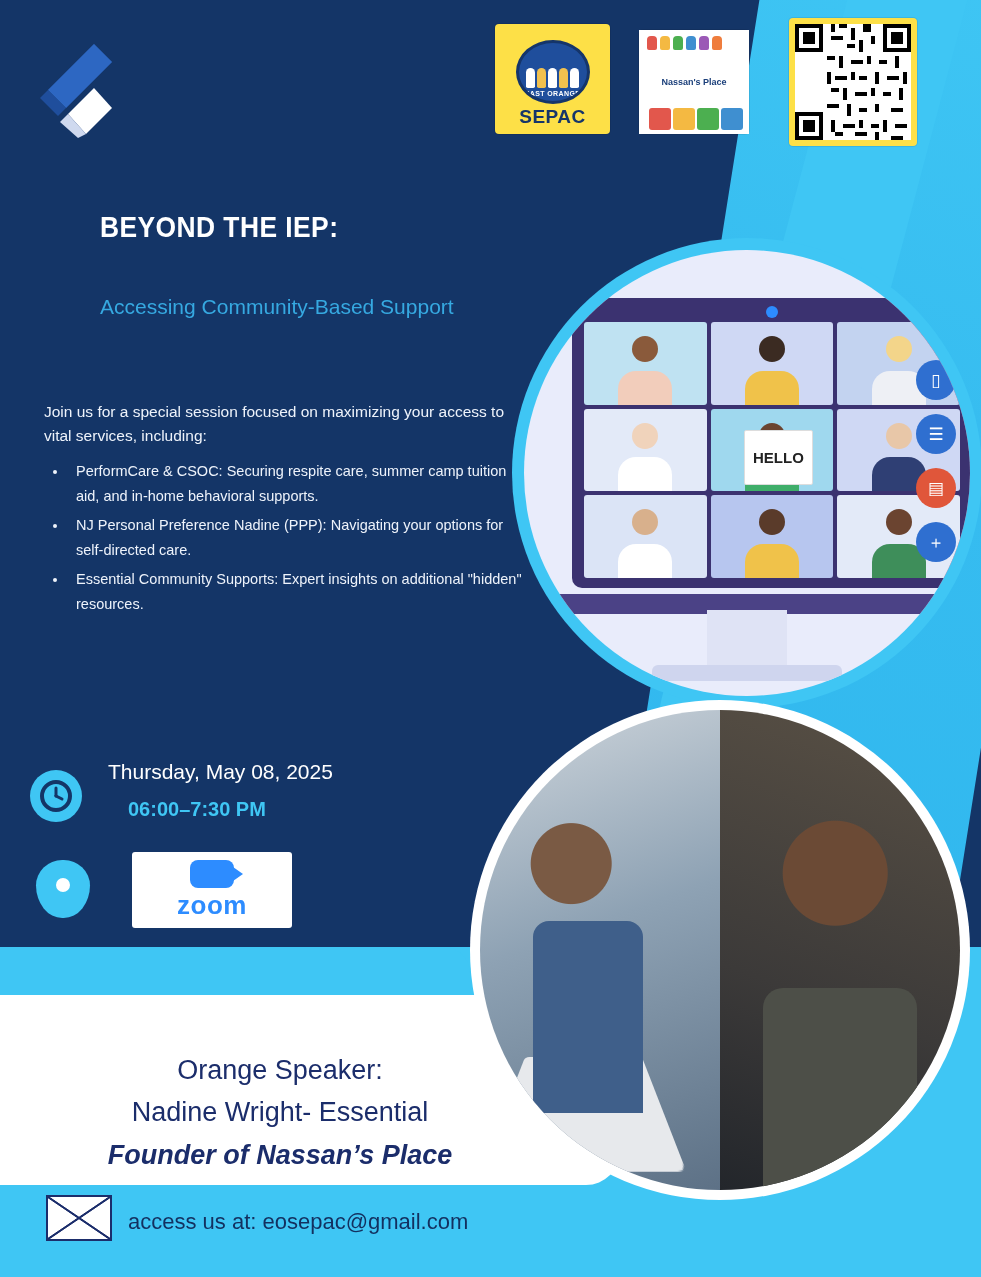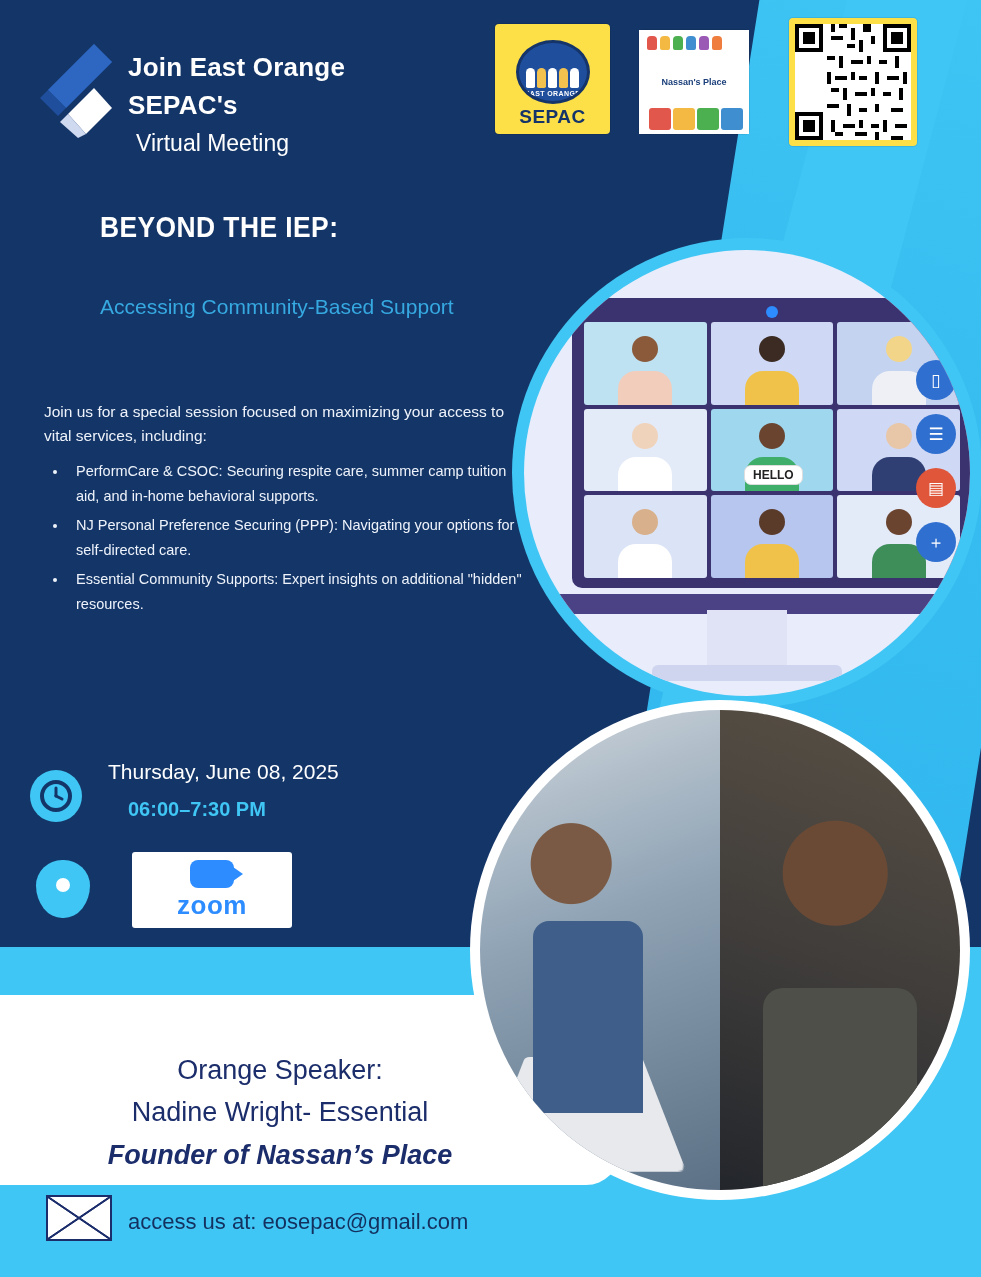--- a/index.html
+++ b/index.html
@@ -202,22 +202,22 @@
   .cell .head {
     position: absolute; left: 50%; top: 14px; margin-left: -13px;
     width: 26px; height: 26px; border-radius: 50%;
   }
   .cell .body {
     position: absolute; left: 50%; bottom: 0; margin-left: -27px;
     width: 54px; height: 34px; border-radius: 18px 18px 0 0;
   }
   .hello {
     position: absolute; left: 50%; bottom: 6px; margin-left: -28px;
-    background: #fff; color: #222; font-size: 12px; font-weight: bold;
-    padding: 2px 8px; border-radius: 7px; border: 1px solid #ddd;
+    background: #fff; color: #222; font-size: 15px; font-weight: bold;
+    padding: 18px 8px; border-radius: 2px; border: 1px solid #ddd;
   }
   .sidebar-icons {
     position: absolute; right: 14px; top: 110px; display: flex; flex-direction: column; gap: 14px;
   }
   .sb-ico {
     width: 40px; height: 40px; border-radius: 50%; background: #2f6fd0;
     display: flex; align-items: center; justify-content: center; color: #fff; font-size: 17px;
   }
   .sb-ico.red { background: #e0563a; }
   .stand {
@@ -309,25 +309,20 @@
   <div class="logo-mark">
     <svg viewBox="0 0 80 96" width="80" height="96">
       <polygon points="56,2 10,48 28,66 74,20" fill="#2f6fd0"></polygon>
       <polygon points="56,2 10,48 28,66 74,20" fill="#2b5fb3" opacity=".5"></polygon>
       <polygon points="56,46 30,72 48,92 74,66" fill="#ffffff"></polygon>
       <polygon points="30,72 48,92 40,96 22,80" fill="#cfd9ef"></polygon>
       <polygon points="10,48 28,66 20,74 2,56" fill="#1f4e9c"></polygon>
     </svg>
   </div>
 
-  <div class="header-title">
-    <div class="l1">Join East Orange</div>
-    <div class="l1">SEPAC's</div>
-    <div class="l2">Virtual Meeting</div>
-  </div>
 
   <div class="badge" id="sepac-badge">
     <div class="sepac-inner">
       <div class="sepac-circle">
         <div class="people-row">
           <i></i>
             <i class="c"></i>
             <i></i>
             <i class="c"></i>
             <i></i>
@@ -426,42 +421,42 @@
   <div class="beyond">BEYOND THE IEP:</div>
   <div class="subtitle">Accessing Community-Based Support</div>
 
   <div class="intro">Join us for a special session focused on maximizing your access to vital services, including:</div>
 
   <ul class="bullets">
     <li>
         <p>PerformCare &amp; CSOC: Securing respite care, summer camp tuition aid, and in-home behavioral supports.</p>
       </li>
     <li>
-        <p>NJ Personal Preference Securing (PPP): Navigating your options for self-directed care.</p>
+        <p>NJ Personal Preference Nadine (PPP): Navigating your options for self-directed care.</p>
       </li>
     <li>
         <p>Essential Community Supports: Expert insights on additional "hidden" resources.</p>
       </li>
   </ul>
 
   <div class="ico-circle" id="clock-ico">
     <svg width="34" height="34" viewBox="0 0 34 34">
       <circle cx="17" cy="17" r="14" fill="none" stroke="#143567" stroke-width="4"></circle>
       <line x1="17" y1="17" x2="17" y2="9" stroke="#143567" stroke-width="3" stroke-linecap="round"></line>
       <line x1="17" y1="17" x2="23" y2="20" stroke="#143567" stroke-width="3" stroke-linecap="round"></line>
     </svg>
   </div>
 
   <div class="ico-circle" id="pin-ico">
     <svg width="30" height="34" viewBox="0 0 30 34">
       <circle cx="15" cy="13" r="7" fill="#ffffff"></circle>
     </svg>
   </div>
 
-  <div class="date-line">Thursday, June 08, 2025</div>
+  <div class="date-line">Thursday, May 08, 2025</div>
   <div class="time-line">06:00–7:30 PM</div>
 
   <div class="zoom-card">
     <div class="zoom-cam"></div>
     <div class="zoom-word">zoom</div>
   </div>
 
   <div class="monitor-circle">
     <div class="monitor-inner">
       <div class="screen">

